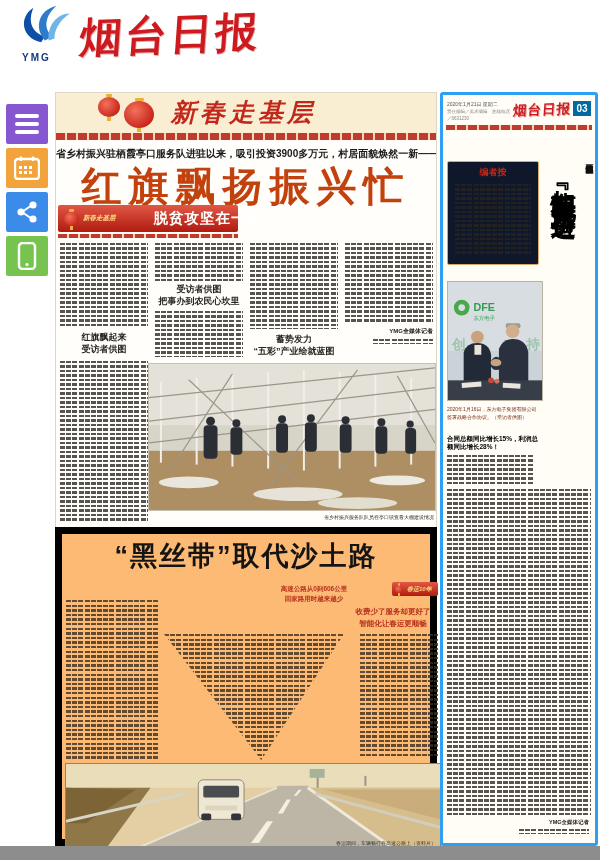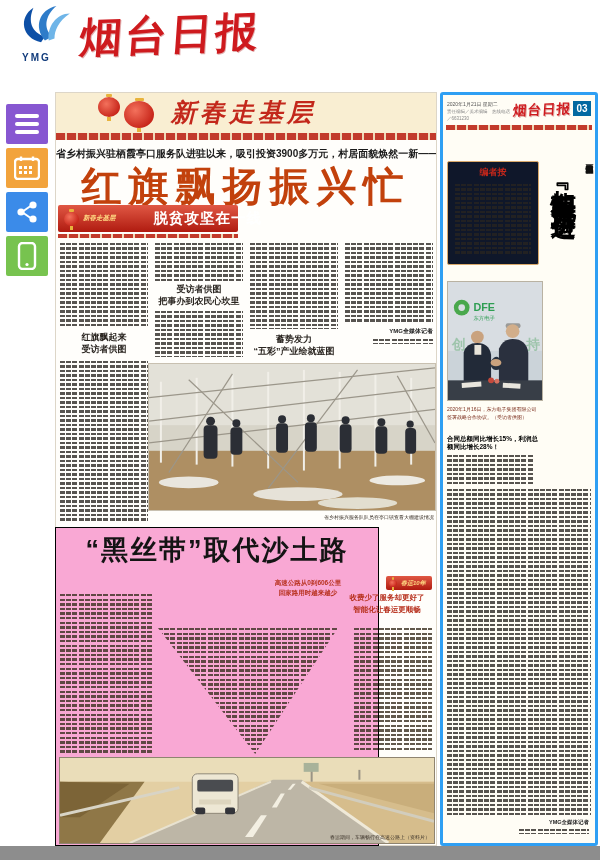--- a/index.html
+++ b/index.html
@@ -166,33 +166,33 @@
           <circle cx="234" cy="59" r="4"></circle>
             <rect x="228" y="63" width="12" height="28" rx="4"></rect>
           <circle cx="263" cy="61" r="3.6"></circle>
             <rect x="258" y="65" width="11" height="26" rx="4"></rect>
         </g>
       </svg>
     </div>
     <div class="abs cap" style="left:140px;top:421px;width:238px;font-size:5px;text-align:right;">省乡村振兴服务队队员在亭口镇查看大棚建设情况</div>
   </div>
 
-  <div class="abs" style="left:55px;top:527px;width:324px;height:319px;background:#f9a8d4;border:1px solid #000000;box-sizing:border-box;">
+  <div class="abs" style="left:55px;top:527px;width:382px;height:319px;background:#fdba74;border:7px solid #000000;box-sizing:border-box;">
     <div class="abs nowrap" style="left:0;top:4px;width:100%;text-align:center;font-size:27px;font-weight:900;color:#141414;letter-spacing:2px;">“黑丝带”取代沙土路</div>
 
     <div class="abs" style="left:200px;top:50px;width:104px;text-align:center;color:#B8321F;font-weight:700;font-size:6.5px;line-height:1.6;">
       <div>高速公路从0到606公里</div>
       <div>回家路用时越来越少</div>
     </div>
 
     <div class="abs redbanner" style="left:330px;top:48px;width:46px;height:14px;padding:0 3px;">
       <div class="lantern" style="width:8px;height:7px;"></div>
       <span class="goldtxt" style="font-size:6px;">春运10年</span>
     </div>
-    <div class="abs" style="left:284px;top:64px;width:94px;text-align:center;color:#B8321F;font-weight:700;font-size:7.5px;line-height:1.6;">
+    <div class="abs" style="left:284px;top:72px;width:94px;text-align:center;color:#B8321F;font-weight:700;font-size:7.5px;line-height:1.6;">
       <div>收费少了服务却更好了</div>
       <div>智能化让春运更顺畅</div>
     </div>
 
     <div class="tx warm" style="left:4px;top:66px;width:92px;height:160px;"></div>
     <div class="tx warm" style="left:102px;top:100px;width:180px;height:126px;clip-path:polygon(0 0,100% 0,54% 100%);"></div>
     <div class="tx warm" style="left:298px;top:100px;width:78px;height:124px;"></div>
 
     <div class="abs" style="left:3px;top:229px;width:376px;height:87px;border:1px solid #8F8470;box-sizing:border-box;">
       <svg width="100%" height="100%" viewBox="0 0 376 86" preserveAspectRatio="none">

